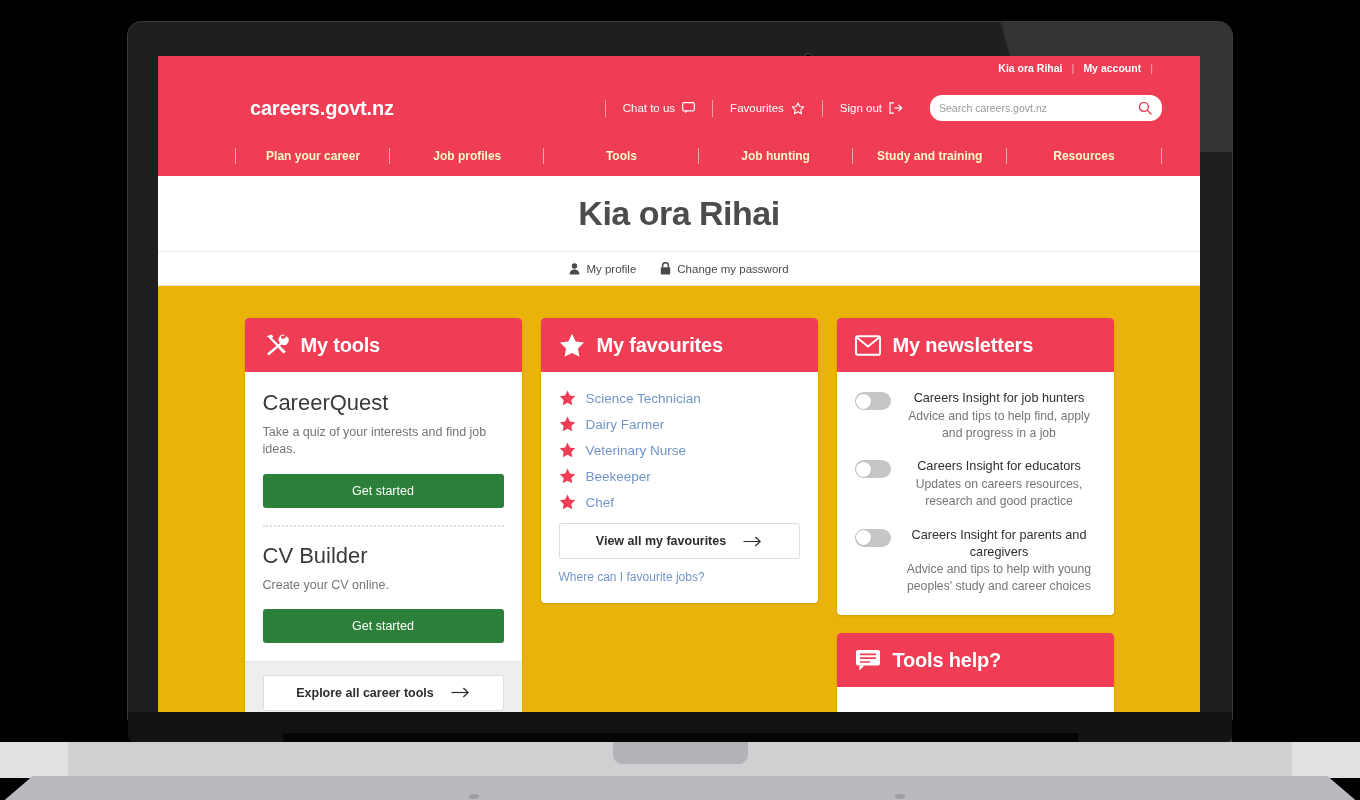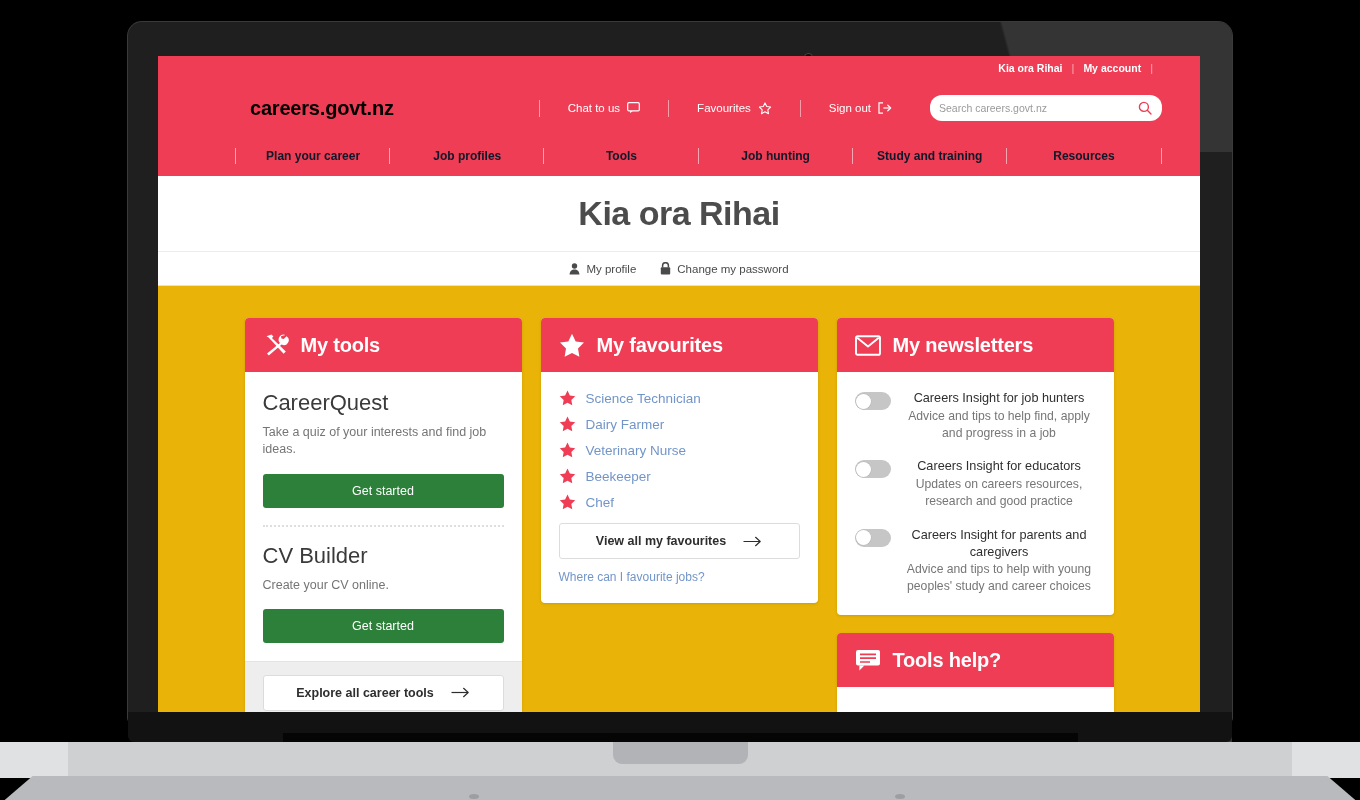--- a/index.html
+++ b/index.html
@@ -138,38 +138,38 @@
     margin: 0 9px;
   }
 
   .header-main {
     height: 56px;
     display: flex;
     align-items: center;
     padding: 0 38px 0 92px;
   }
   #site-logo {
-    color: #000000;
+    color: #ffffff;
     font-size: 20px;
     font-weight: bold;
     letter-spacing: -0.2px;
     white-space: nowrap;
   }
   .header-right {
     margin-left: auto;
     display: flex;
     align-items: center;
   }
   .hdr-item {
     display: flex;
     align-items: center;
     gap: 7px;
     color: #ffffff;
     font-size: 11.5px;
-    padding: 0 28px;
+    padding: 0 17px;
     white-space: nowrap;
     text-decoration: none;
     border-left: 1px solid rgba(255,255,255,0.5);
     height: 17px;
     line-height: 17px;
   }
   .hdr-item:first-child { border-left: 1px solid rgba(255,255,255,0.5); }
   .hdr-item svg { display: block; }
 
   .search-wrap {
@@ -203,21 +203,21 @@
 
   
   .main-nav {
     height: 40px;
     display: flex;
     align-items: center;
     padding-left: 78px;
     padding-right: 38px;
   }
   .nav-item {
-    color: #0f172a;
+    color: #fef9c3;
     font-size: 12px;
     font-weight: bold;
     text-decoration: none;
     padding: 0 2px;
     flex: 1;
     text-align: center;
     position: relative;
     white-space: nowrap;
     line-height: 18px;
   }

